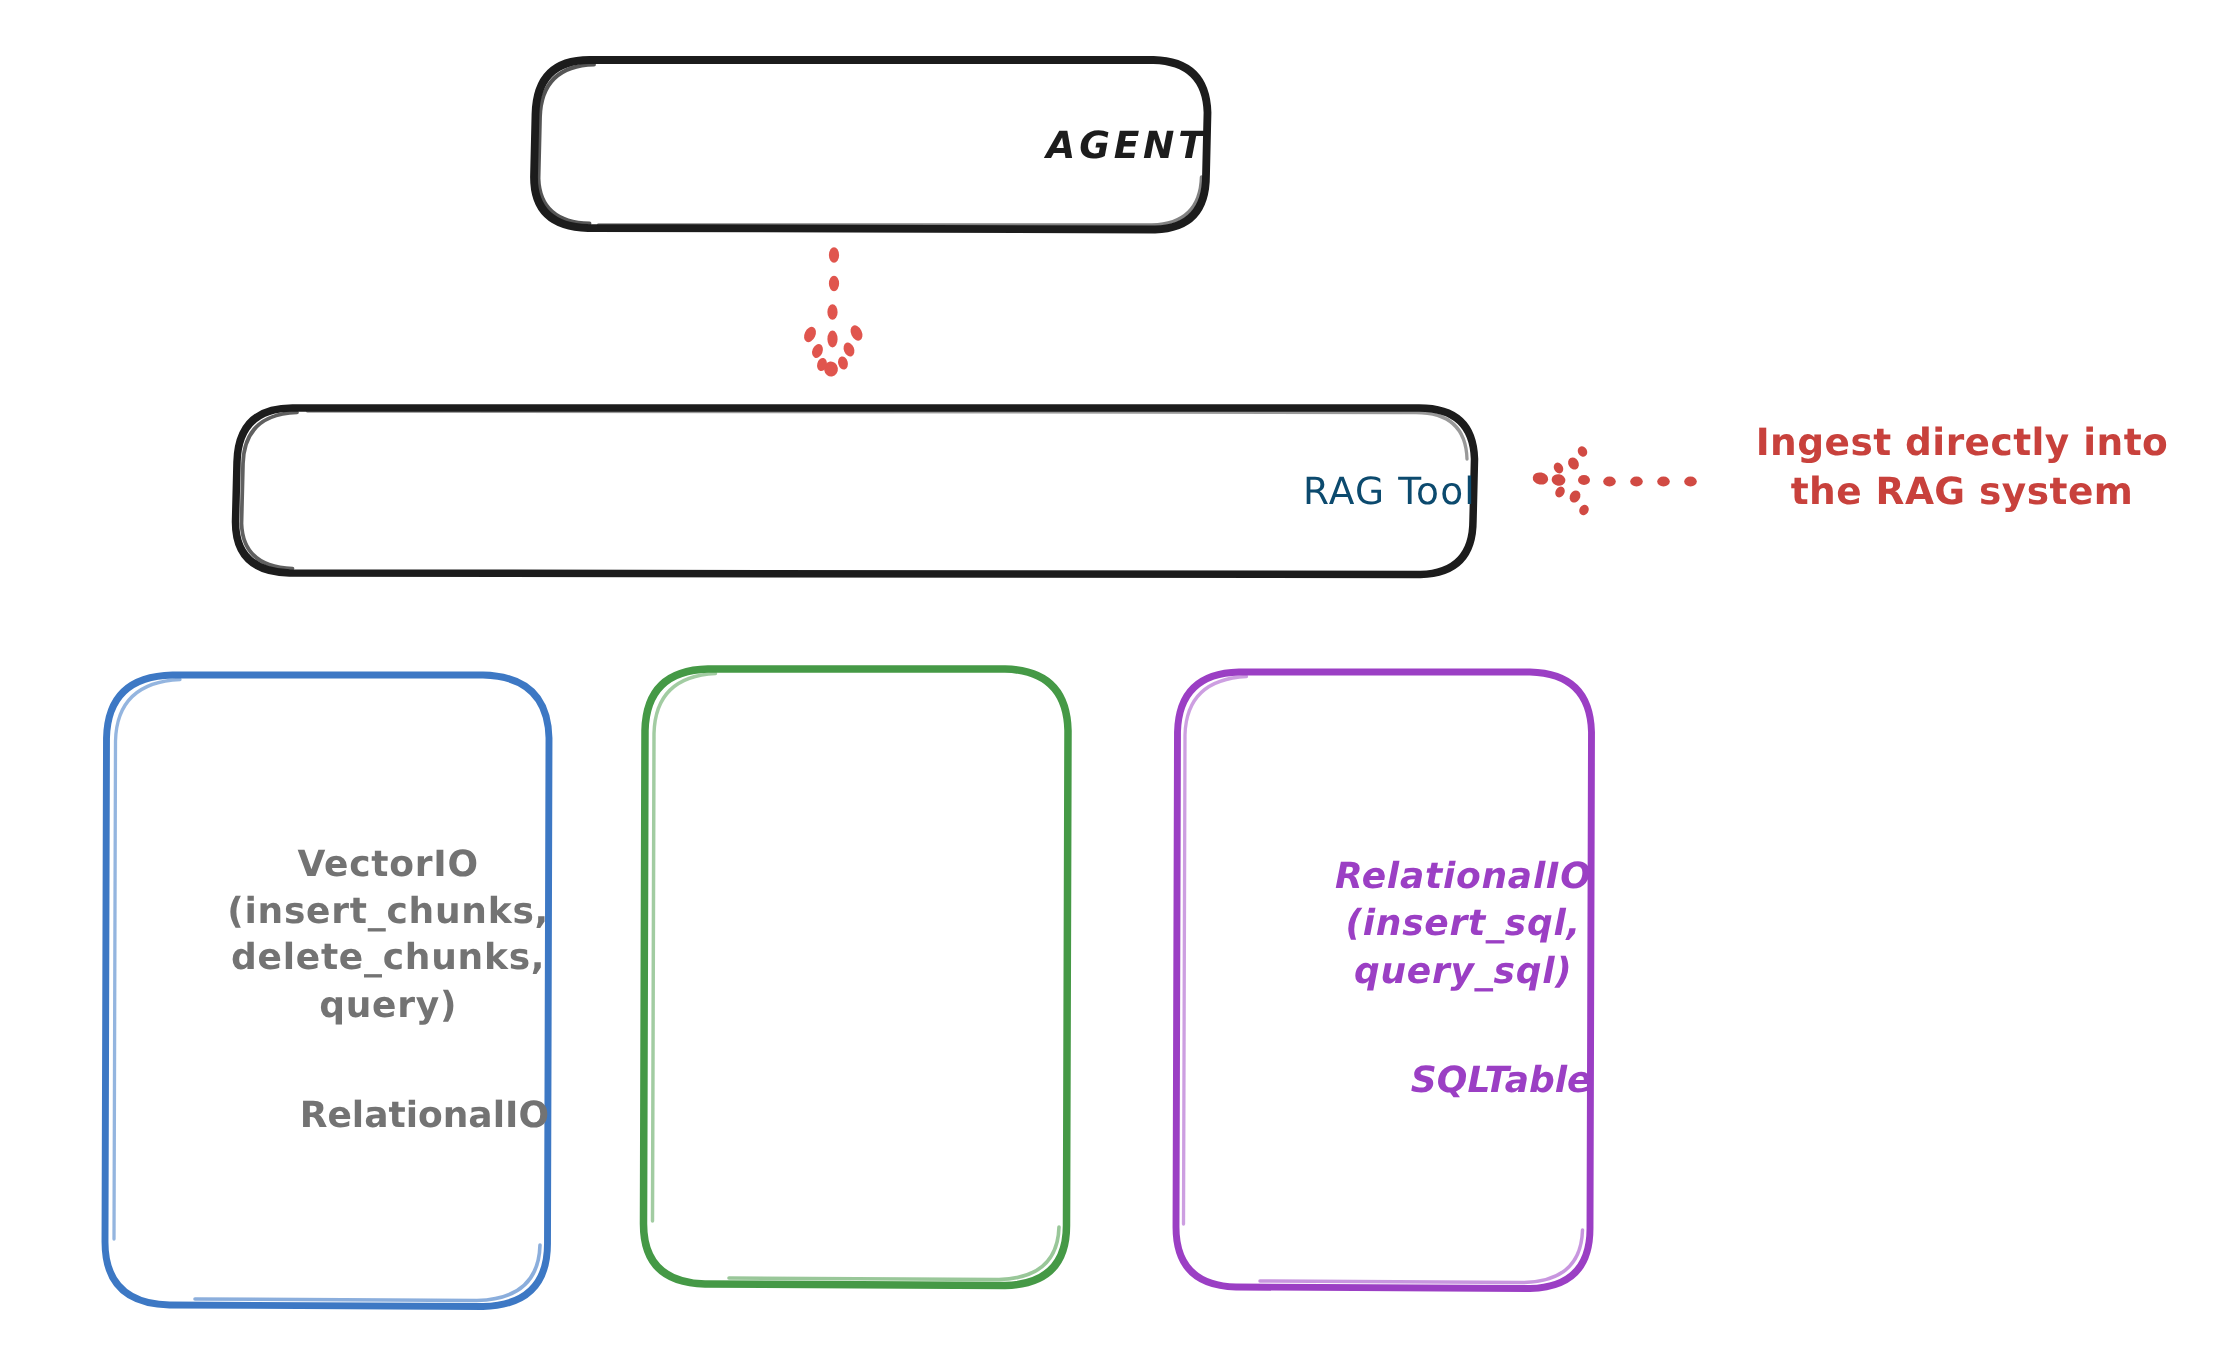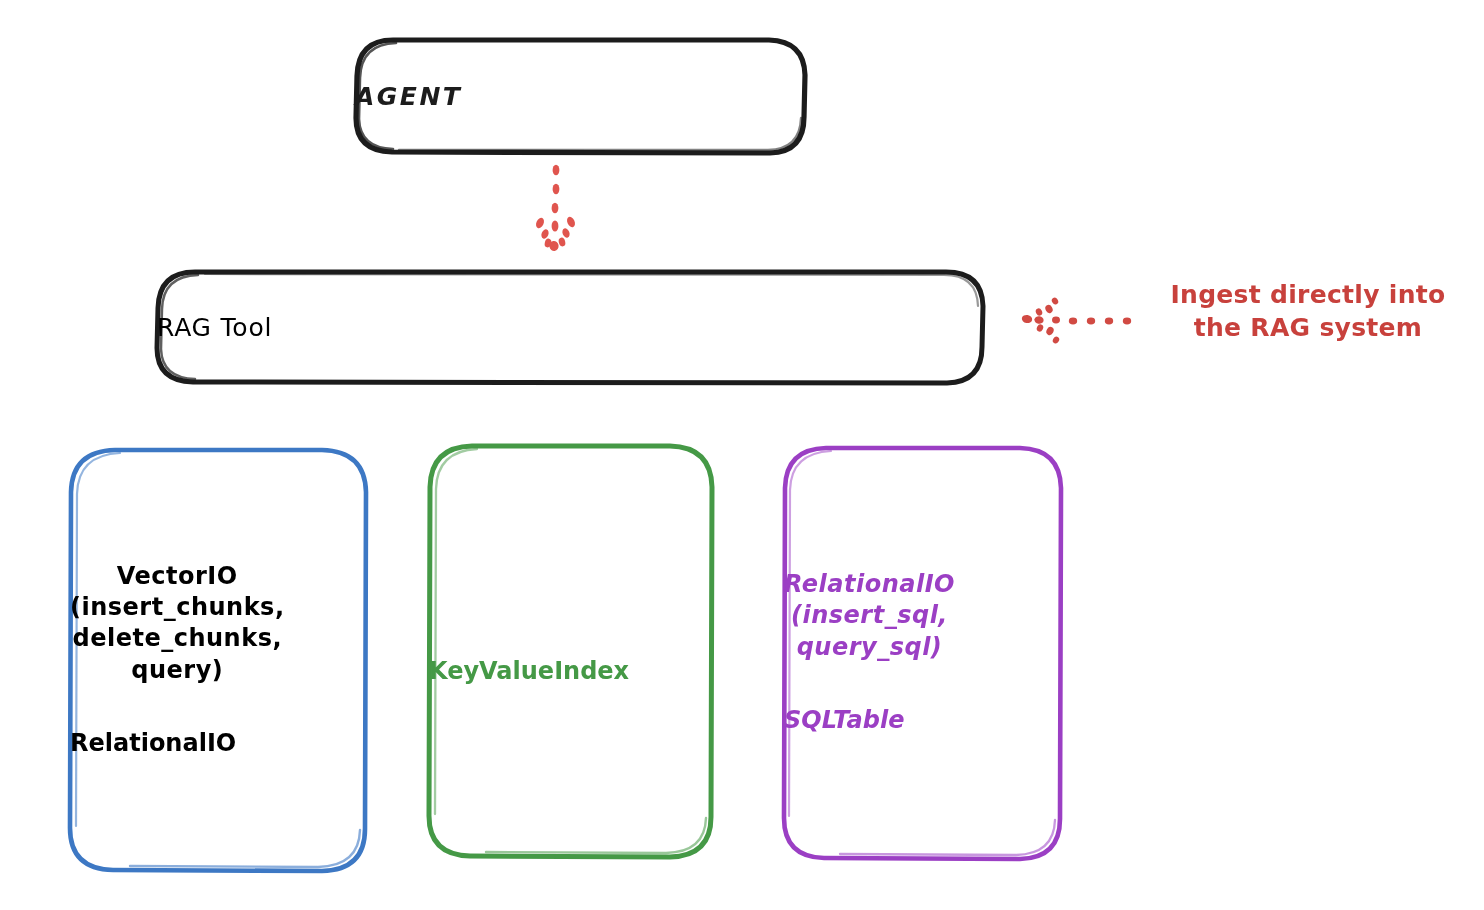--- a/index.html
+++ b/index.html
@@ -18,21 +18,21 @@
     position: absolute;
     top: 0; left: 0;
     width: 1484px;
     height: 910px;
   }
   .node {
     position: absolute;
     box-sizing: border-box;
     display: flex;
     flex-direction: column;
-    align-items: flex-start;
+    align-items: flex-end;
     justify-content: center;
     text-align: center;
   }
   .node-label {
     font-family: "DejaVu Sans", sans-serif;
     letter-spacing: 0.5px;
     white-space: pre-line;
   }
 
   
@@ -49,21 +49,21 @@
   }
 
   
   #ragtool-node {
     left: 157px; top: 271px;
     width: 827px; height: 112px;
   }
   #ragtool-node .node-label {
     font-size: 25px;
     font-weight: 500;
-    color: #000000;
+    color: #0c4a6e;
     letter-spacing: 0.8px;
   }
 
   
   #vectorio-node {
     left: 70px; top: 449px;
     width: 296px; height: 422px;
   }
   #keyvalueio-node {
     left: 429px; top: 445px;
@@ -78,21 +78,21 @@
     font-weight: 600;
     line-height: 1.30;
   }
   .provider .node-sublabel {
     font-size: 24px;
     font-weight: 600;
     line-height: 1.30;
     margin-top: 42px;
   }
   #vectorio-node .node-label,
-  #vectorio-node .node-sublabel { color: #000000; }
+  #vectorio-node .node-sublabel { color: #737373; }
   #keyvalueio-node .node-label,
   #keyvalueio-node .node-sublabel { color: #459946; }
   #relationalio-node .node-label,
   #relationalio-node .node-sublabel { color: #9b3fc4; }
 
   
   #ingest-annotation {
     position: absolute;
     left: 1148px; top: 278px;
     width: 320px;
@@ -187,21 +187,20 @@
 
 <div class="node provider" id="vectorio-node">
   <div class="node-label">VectorIO
 (insert_chunks,
 delete_chunks,
 query)</div>
   <div class="node-sublabel">RelationalIO</div>
 </div>
 
 <div class="node provider" id="keyvalueio-node">
-  <div class="node-sublabel">KeyValueIndex</div>
 </div>
 
 <div class="node provider" id="relationalio-node">
   <div class="node-label">RelationalIO
 (insert_sql,
 query_sql)</div>
   <div class="node-sublabel">SQLTable</div>
 </div>
 
 <div id="ingest-annotation">Ingest directly into

